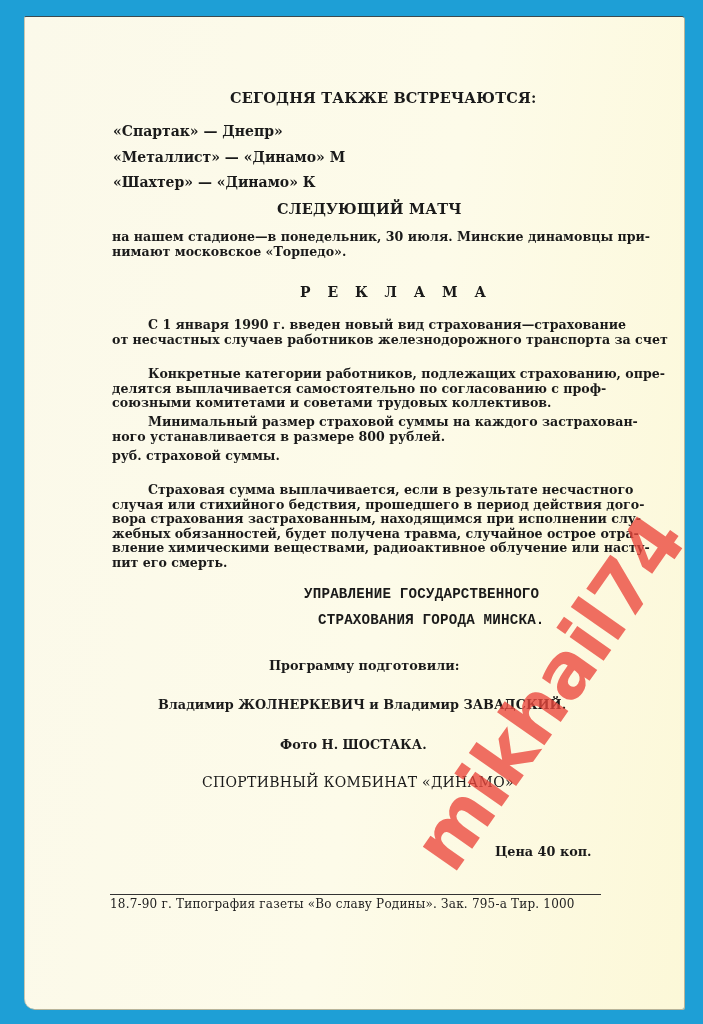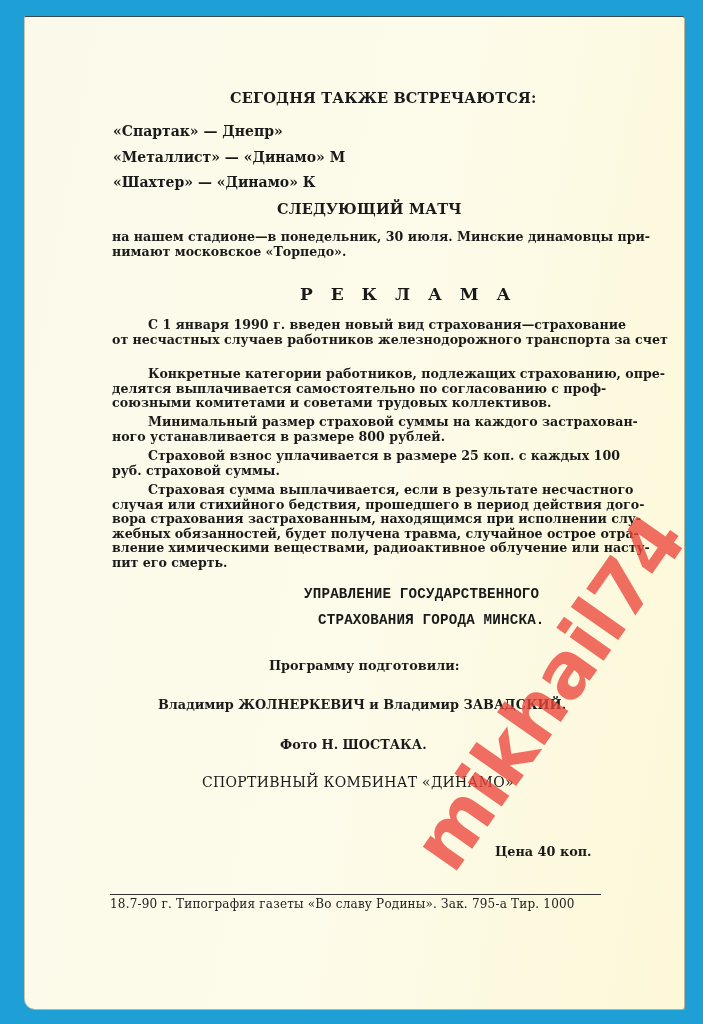--- a/index.html
+++ b/index.html
@@ -32,21 +32,21 @@
   .match { font-size: 14px; font-weight: bold; }
   .para {
     position: absolute;
     font-size: 12.6px;
     line-height: 14.5px;
     font-weight: bold;
     white-space: nowrap;
   }
   .para span { display: block; }
   .indent { padding-left: 36px; }
-  .spaced { letter-spacing: 6px; font-size: 17px; font-weight: bold; }
+  .spaced { letter-spacing: 6px; font-size: 14px; font-weight: bold; }
   .org { font-size: 14.2px; font-weight: bold; letter-spacing: 0.2px; font-family: Liberation Mono, monospace; }
   .credit { font-size: 12.8px; font-weight: bold; }
   .combine { font-size: 14px; font-weight: normal; letter-spacing: 0.3px; }
   .imprint-line {
     position: absolute;
     left: 109px;
     top: 893px;
     width: 491px;
     height: 1px;
     background: #333;
@@ -94,21 +94,20 @@
     <span>делятся выплачивается   самостоятельно по согласованию с   проф-</span>
     <span>союзными комитетами и советами трудовых коллективов.</span>
   </div>
 
   <div class="para" style="left:87px; top:398px;">
     <span class="indent">Минимальный размер страховой суммы на каждого застрахован-</span>
     <span>ного устанавливается в размере 800 рублей.</span>
   </div>
 
   <div class="para" style="left:87px; top:432px;">
-    <span class="indent">Страховой взнос уплачивается в размере 25 коп. с каждых    100</span>
     <span>руб. страховой суммы.</span>
   </div>
 
   <div class="para" style="left:87px; top:466px;">
     <span class="indent">Страховая сумма выплачивается, если в результате   несчастного</span>
     <span>случая или стихийного бедствия, прошедшего в период действия дого-</span>
     <span>вора страхования застрахованным, находящимся при исполнении слу-</span>
     <span>жебных обязанностей, будет получена травма, случайное острое отра-</span>
     <span>вление химическими веществами, радиоактивное облучение или насту-</span>
     <span>пит его смерть.</span>

